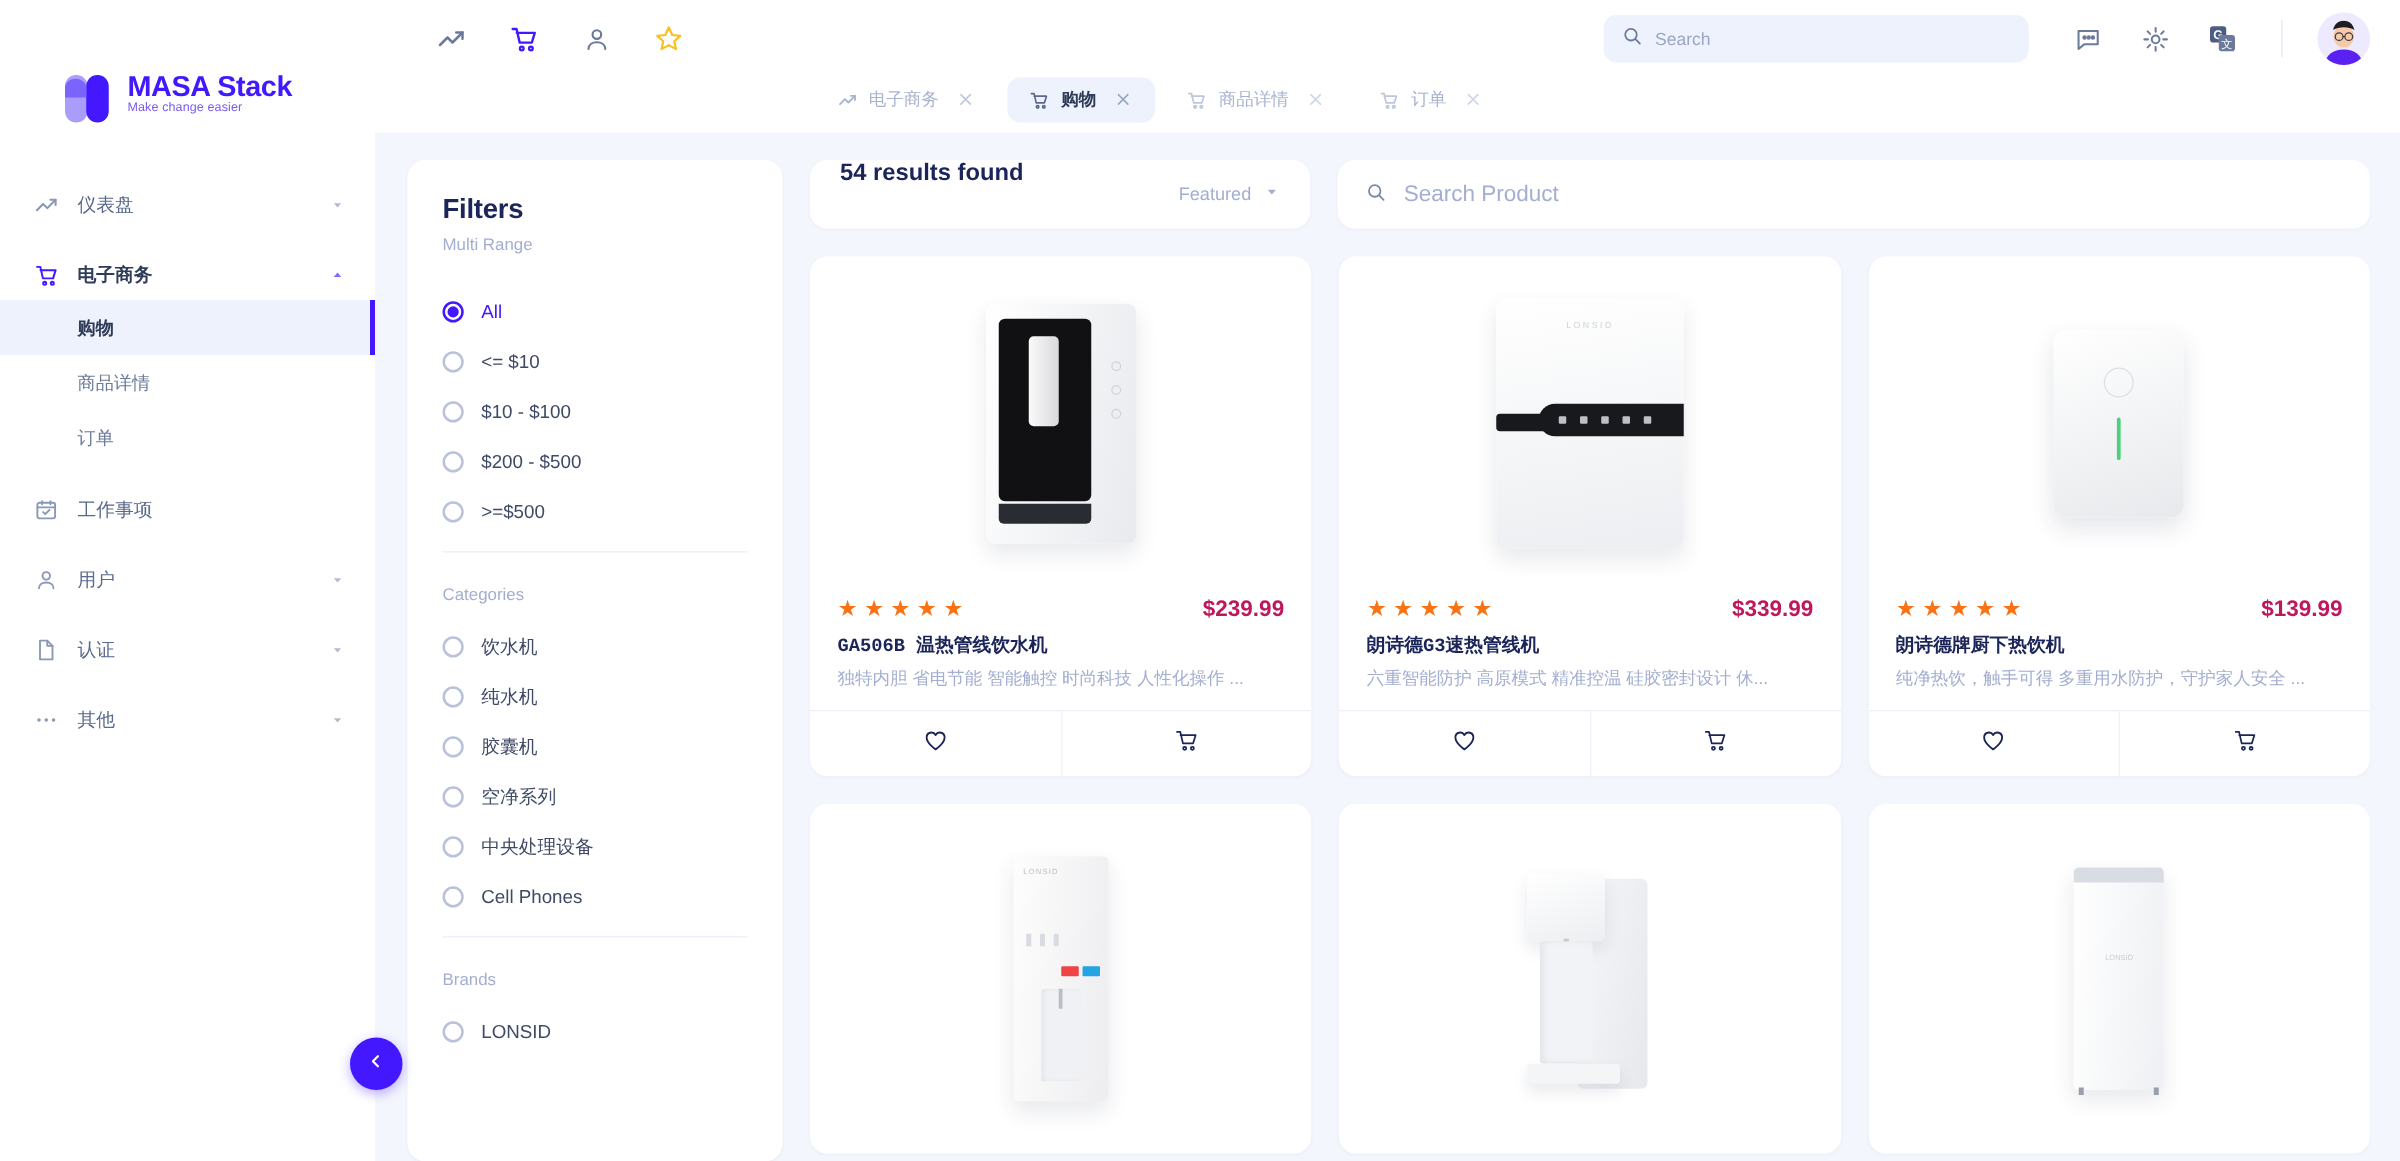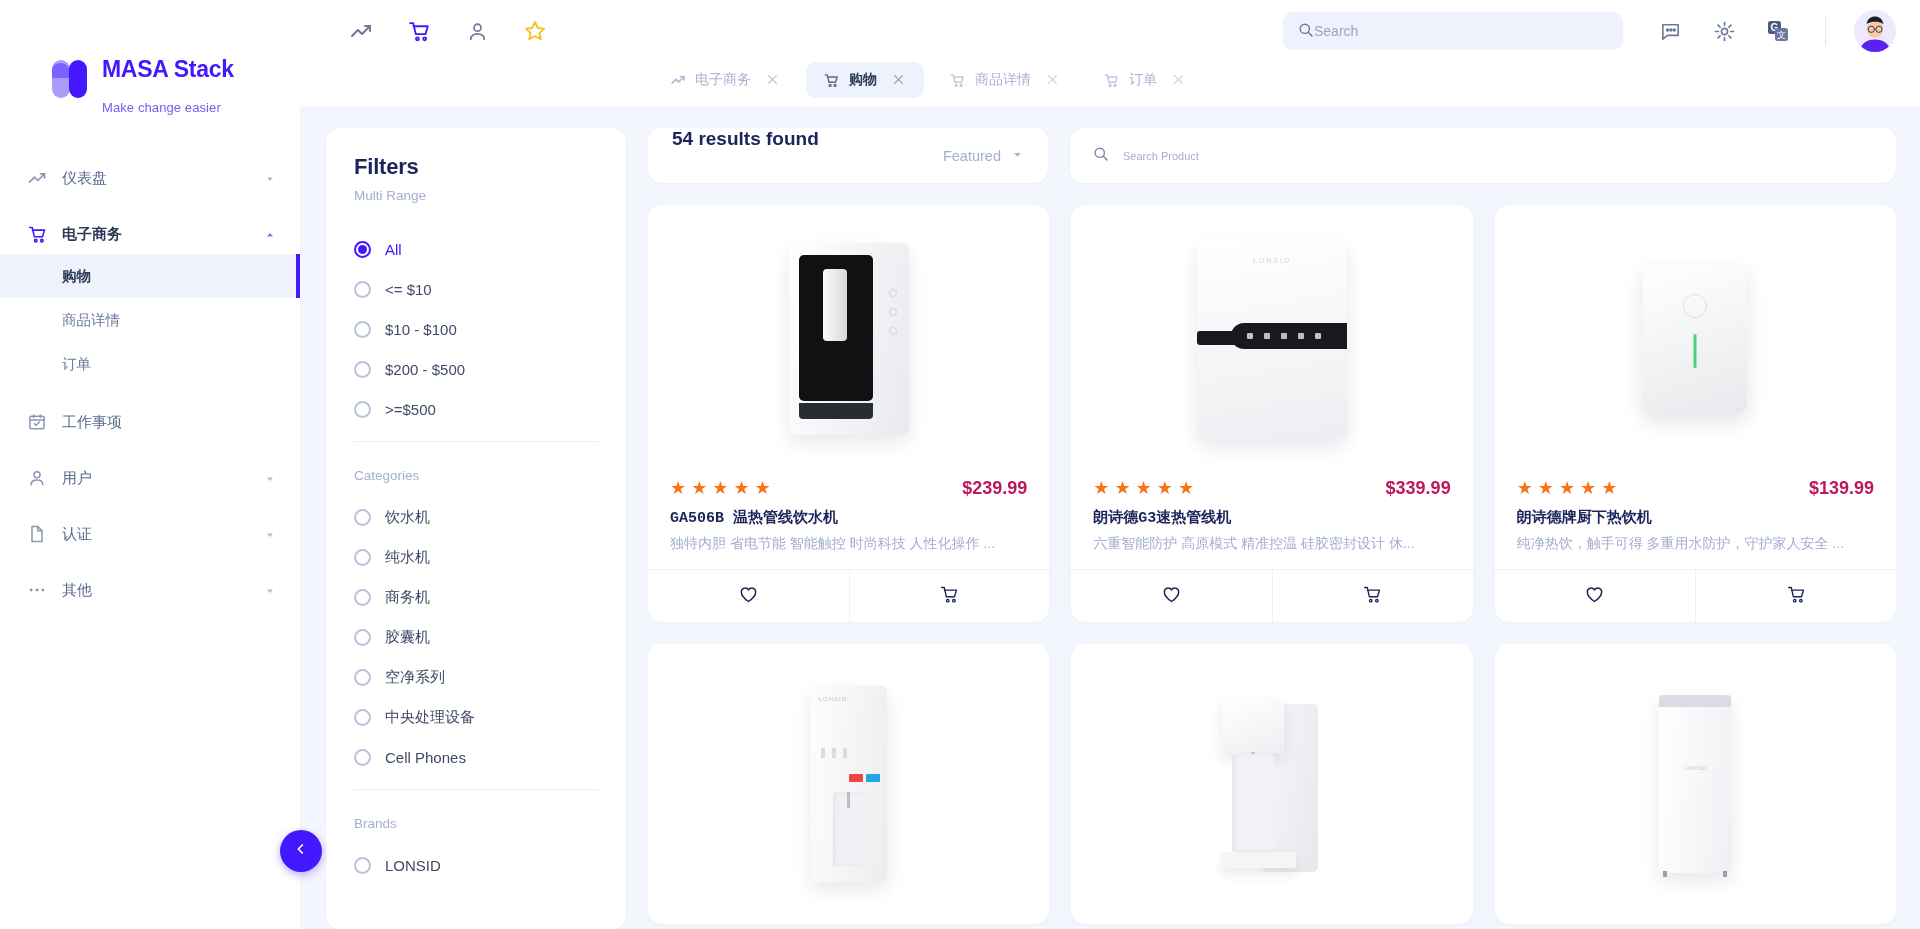--- a/index.html
+++ b/index.html
@@ -15,21 +15,21 @@
   .sidebar {
     width: 300px; min-width:300px; height: 929px;
     background: #ffffff;
     position: relative;
     z-index: 5;
   }
   .brand { display:flex; gap:12px; padding: 58px 0 0 48px; }
   .brand-mark { width:42px; height:42px; position:relative; flex:0 0 auto; }
   .brand-text { display:flex; flex-direction:column; line-height:1; }
   .brand-title { font-size:23px; font-weight:bold; color:#4318FF; letter-spacing:-0.3px; }
-  .brand-sub { font-size:13px; color:#7a5bf0; margin-top:20px; letter-spacing:0.1px; }
+  .brand-sub { font-size:10px; color:#7a5bf0; margin-top:1px; letter-spacing:0.1px; }
 
   .nav { margin-top: 44px; }
   .nav-item {
     display:flex; align-items:center;
     height: 40px; padding-left: 26px; padding-right: 22px;
     color:#5a6a8c; font-size:15px; cursor:pointer;
     position:relative;
   }
   .nav-item .ico { width:22px; height:22px; margin-right:14px; display:flex; align-items:center; justify-content:center; flex:0 0 auto; }
   .nav-item .label { flex:1 1 auto; white-space:nowrap; }
@@ -62,21 +62,21 @@
 
   
   .main { flex:1 1 auto; height:929px; background:#f4f6fd; position:relative; display:flex; flex-direction:column; }
 
   .topbar { height:62px; background:#fff; display:flex; align-items:center; padding: 0 24px 0 28px; }
   .topbar-icons { display:flex; align-items:center; gap:32px; padding-left:20px; }
   .tb-ico { width:26px; height:26px; display:flex; align-items:center; justify-content:center; cursor:pointer; }
   .topbar-spacer { flex:1 1 auto; }
   .search-box {
     width:340px; height:38px; border-radius:10px; background:#eef2fd;
-    display:flex; align-items:center; padding:0 14px; 
+    display:flex; align-items:center; padding:0 14px; gap:10px;
   }
   .search-box input {
     border:none; outline:none; background:transparent; flex:1 1 auto;
     font-size:14px; color:#3d4a66; font-family:inherit;
   }
   .search-box input::placeholder { color:#9aa6c2; }
   .topbar-right { display:flex; align-items:center; gap:28px; padding-left:34px; }
   .divider-v { width:1px; height:30px; background:#e2e7f3; margin-left:6px;}
   .avatar {
     width:42px; height:42px; border-radius:50%; overflow:hidden;
@@ -126,21 +126,21 @@
     display:flex; justify-content:space-between;
     padding: 0 24px; box-shadow:0 1px 3px rgba(40,50,90,.04);
   }
   .results-count .cnt { font-size:19px; font-weight:bold; color:#1b2559; }
   .sort { display:flex; align-items:center; gap:10px; color:#a3aed0; font-size:14.5px; cursor:pointer; }
   .product-search {
     flex:1 1 auto; background:#fff; border-radius:14px; height:55px;
     display:flex; align-items:center; gap:14px; padding: 0 22px;
     box-shadow:0 1px 3px rgba(40,50,90,.04);
   }
-  .product-search input { border:none; outline:none; background:transparent; flex:1; font-size:11px; color:#a21caf; font-family:inherit; }
+  .product-search input { border:none; outline:none; background:transparent; flex:1; font-size:18px; color:#a21caf; font-family:inherit; }
   .product-search input::placeholder { color:#a3aed0; }
 
   .grid { display:grid; grid-template-columns: repeat(3, 1fr); gap:22px; margin-top:22px; }
   .card { background:#fff; border-radius:14px; overflow:hidden; box-shadow:0 1px 3px rgba(40,50,90,.04); }
   .card-img { height:268px; display:flex; align-items:center; justify-content:center; padding:18px; }
   .card-body { padding: 4px 22px 16px 22px; }
   .row1 { display:flex; align-items:center; justify-content:space-between; }
   .stars { display:flex; gap:5px; color:#f97316; font-size:18px; letter-spacing:0; }
   .price { font-size:18px; font-weight:bold; color:#be185d; }
   .ptitle { font-size:15px; font-weight:bold; color:#1b2559; margin-top:9px;font-family:Liberation Mono, monospace; }
@@ -520,24 +520,20 @@
           <div class="radio-row">
             <span class="radio"></span>
             <span class="rtext">饮水机</span>
           </div>
           <div class="radio-row">
             <span class="radio"></span>
             <span class="rtext">纯水机</span>
           </div>
           <div class="radio-row">
             <span class="radio"></span>
-            <span class="rtext">商务机</span>
-          </div>
-          <div class="radio-row">
-            <span class="radio"></span>
             <span class="rtext">胶囊机</span>
           </div>
           <div class="radio-row">
             <span class="radio"></span>
             <span class="rtext">空净系列</span>
           </div>
           <div class="radio-row">
             <span class="radio"></span>
             <span class="rtext">中央处理设备</span>
           </div>

